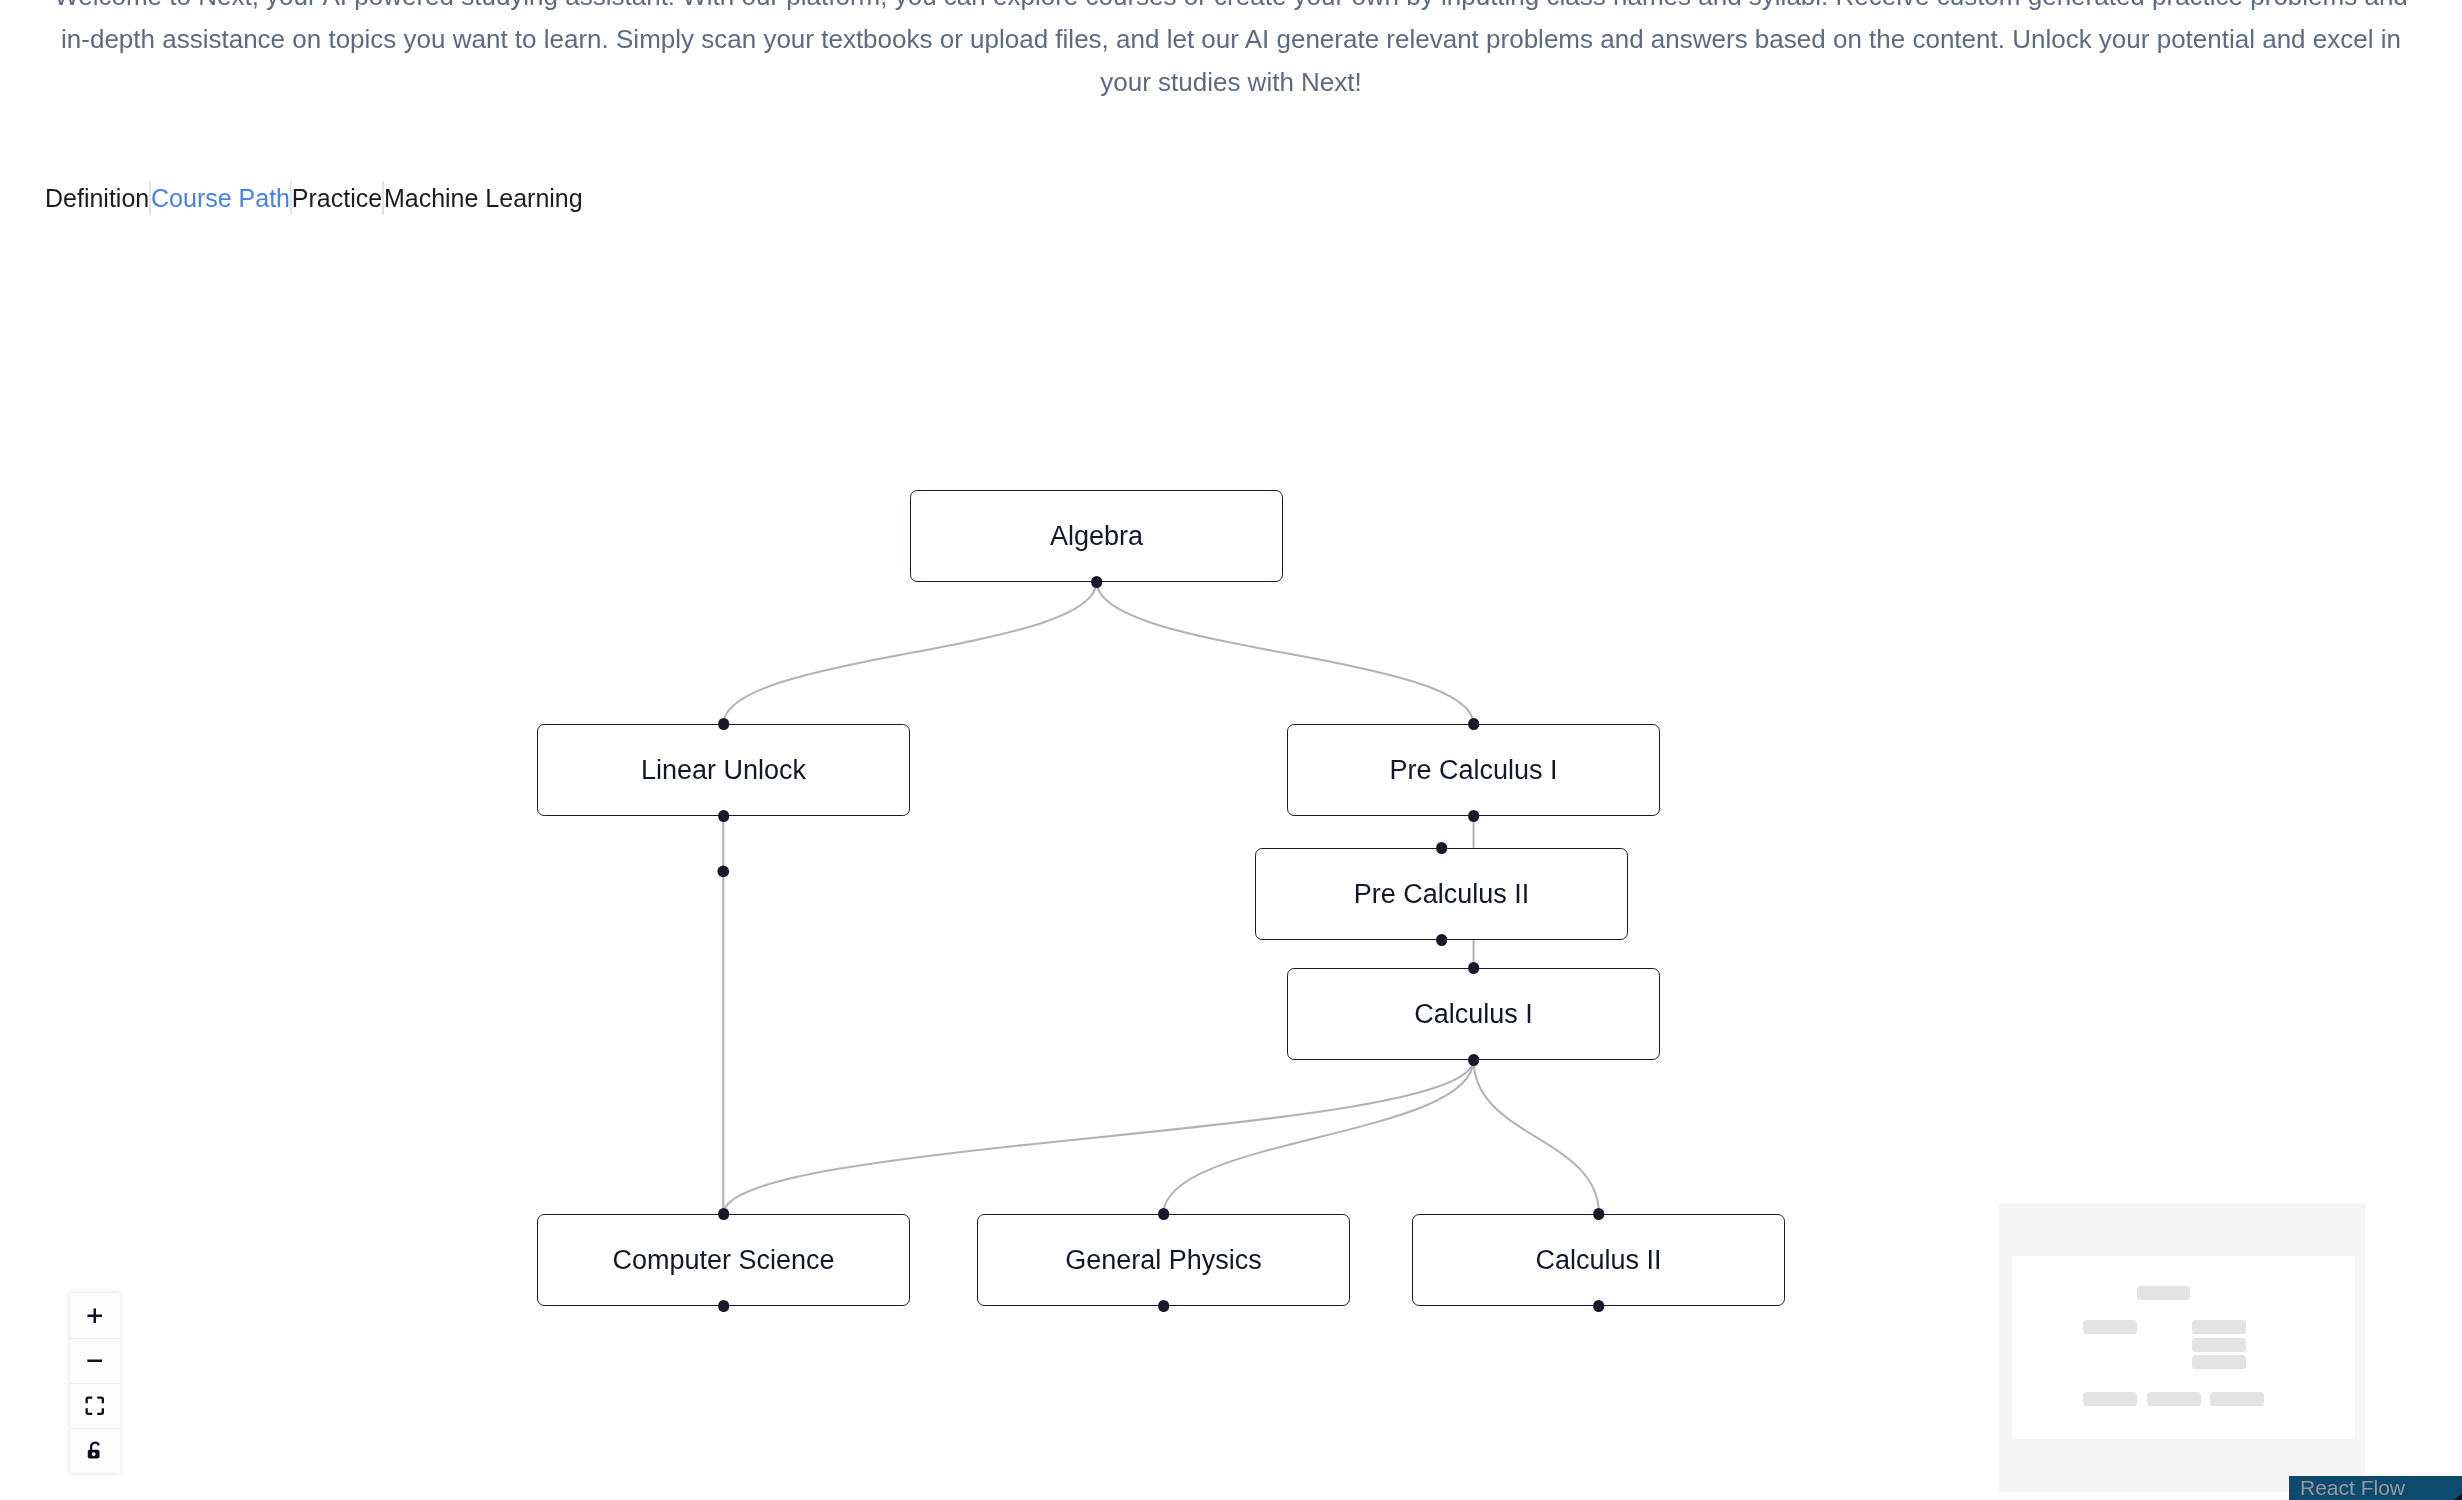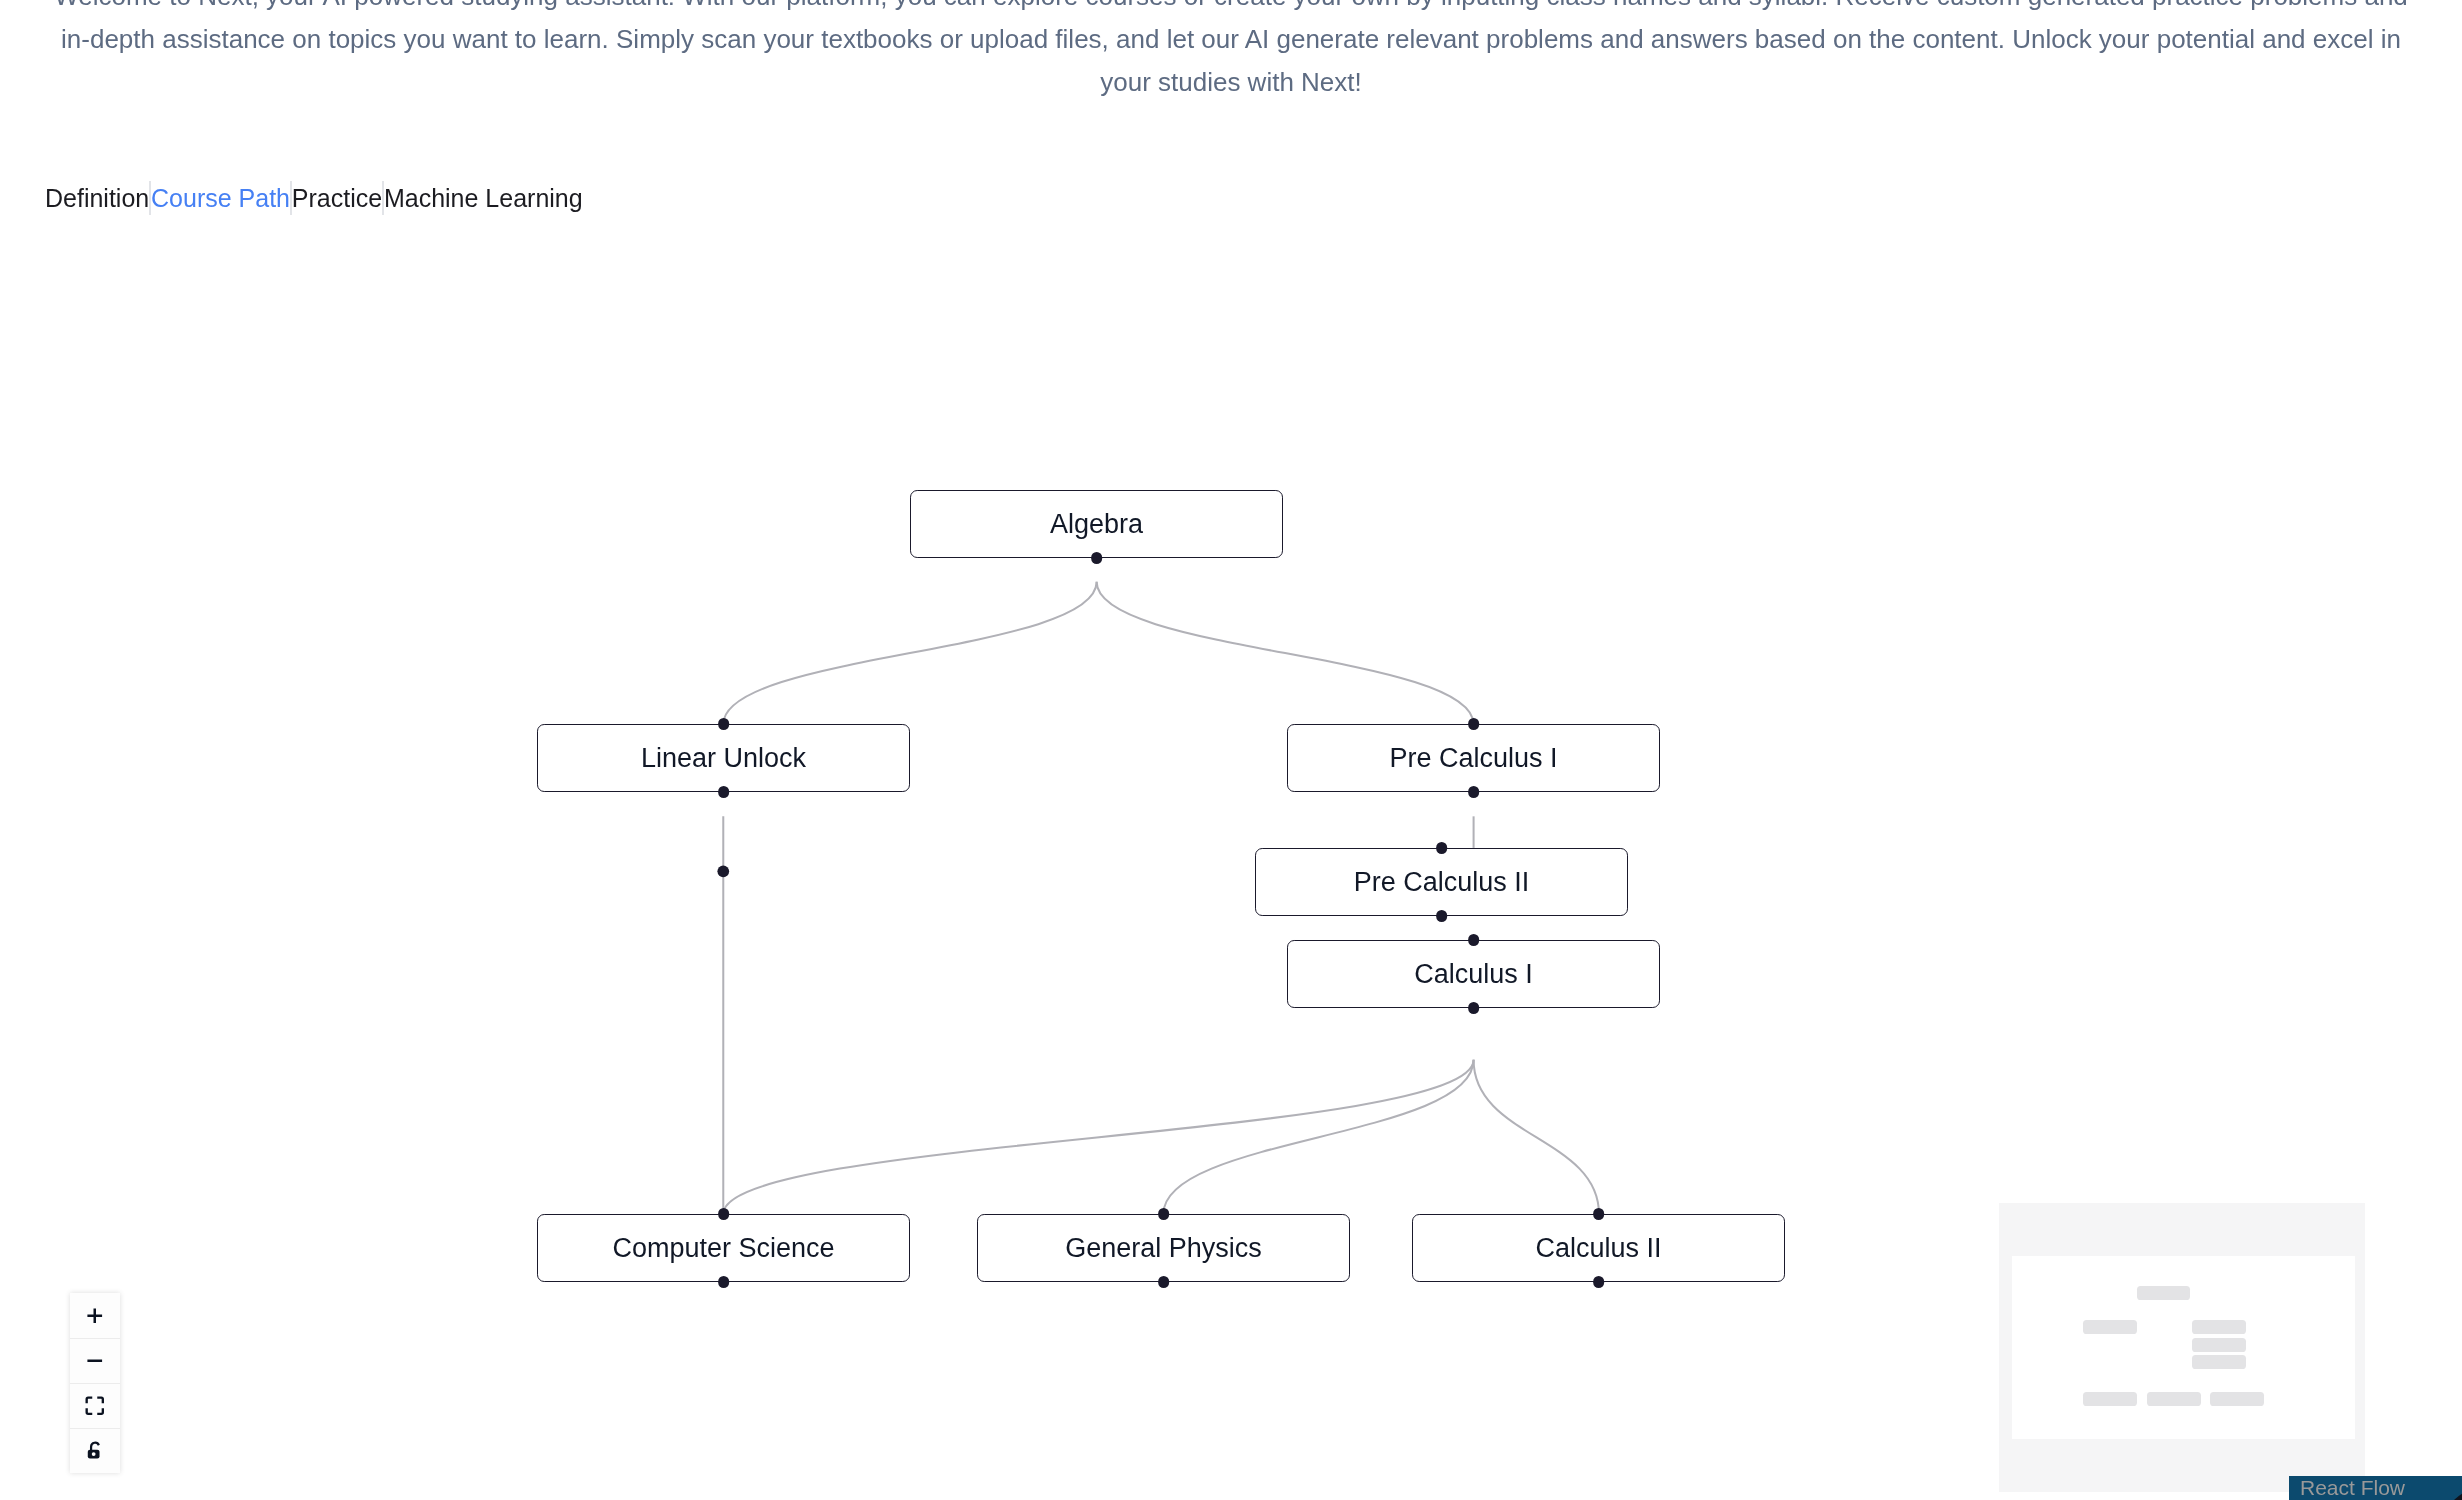--- a/index.html
+++ b/index.html
@@ -24,40 +24,40 @@
   }
   .tab{cursor:pointer;white-space:nowrap;}
   .tab.active{color:var(--tab-active,#4680f4);}
   .tab-divider{width:1.8px;height:34px;background:#e2e4e8;}
   
   .flow{position:absolute;inset:0;z-index:1;}
   .edges{position:absolute;left:0;top:0;z-index:1;}
   .edges path{fill:none;stroke:var(--edge,#b1b1b7);stroke-width:2.25px;}
   .node{
     position:absolute;z-index:2;box-sizing:border-box;
-    width:373px;height:68px;
+    width:373px;height:92px;
     background:#fff;
     border:1.8px solid var(--node-border,#1a192b);
     border-radius:7.2px;
     display:flex;align-items:center;justify-content:center;
     font-size:27px;color:var(--node-text,#111827);
     cursor:grab;
   }
   .handle{
     position:absolute;width:11.7px;height:11.7px;border-radius:50%;
     background:var(--handle,#1a192b);left:50%;transform:translateX(-50%);
   }
   .handle.t{top:-6.8px;}
   .handle.b{bottom:-6.8px;}
   
   #n-algebra{left:910px;top:490px;}
   #n-linear-algebra{left:537px;top:724px;}
   #n-pre-calculus-1{left:1287px;top:724px;}
   #n-pre-calculus-2{left:1255px;top:848px;}
-  #n-calculus-1{left:1287px;top:940px;justify-content:center;}
+  #n-calculus-1{left:1287px;top:968px;justify-content:center;}
   #n-computer-science{left:537px;top:1214px;}
   #n-general-physics{left:977px;top:1214px;}
   #n-calculus-2{left:1412px;top:1214px;}
   
   .controls{
     position:absolute;left:70px;top:1293px;width:50px;z-index:10;
     background:#fdfdfd;box-shadow:0 0 5.4px rgba(0,0,0,.14);
     display:flex;flex-direction:column;
   }
   .ctrl-btn{

